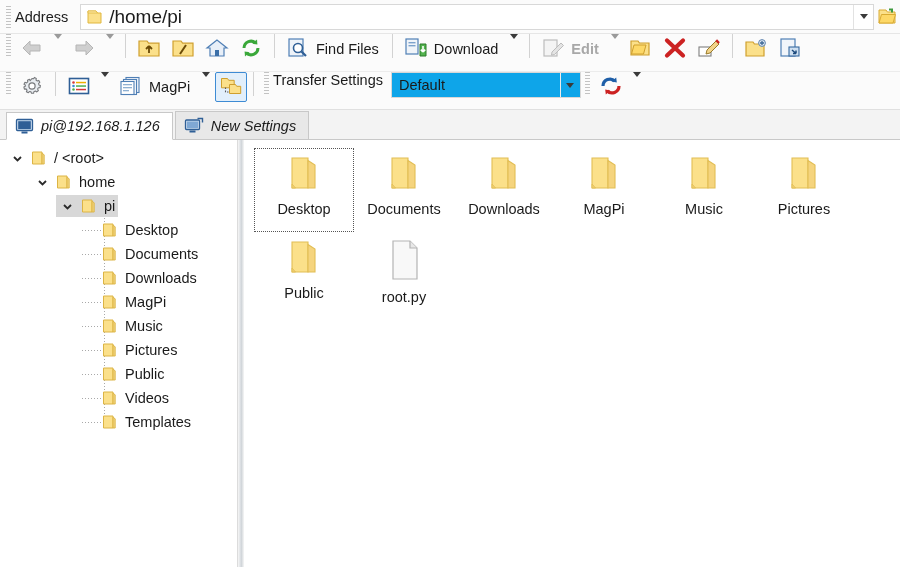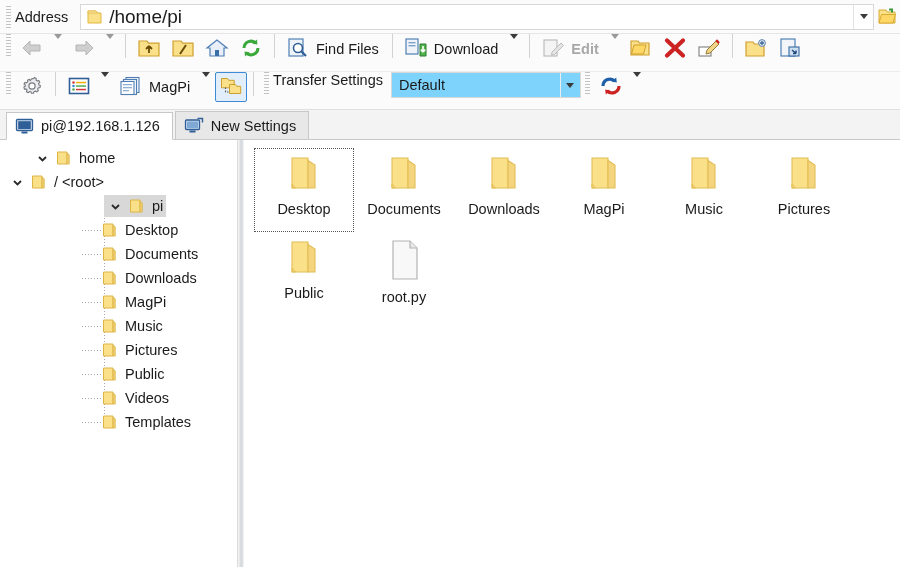--- a/index.html
+++ b/index.html
@@ -54,31 +54,31 @@
     height: 30px; display: flex; align-items: center; padding: 0 4px;
     border: 1px solid transparent; border-radius: 2px; white-space: nowrap;
   }
   .tb-btn .lbl { font-size: 14.5px; color: #1b1b1b; margin-left: 6px; margin-right: 2px; }
   .tb-btn.disabled .lbl { color: #a8a8a8; font-weight: bold; }
   .tb-btn.checked { border: 1px solid #3d8bd4; background: #e2effb; }
   .tb-ico { width: 24px; height: 24px; position: relative; flex: 0 0 24px; }
   .tb-ico.sm { width: 22px; height: 22px; flex: 0 0 22px; }
 
   .combo {
-    height: 26px; width: 190px; background: #7dd3fc; border: 1px solid #d8d8d8;
+    height: 26px; width: 190px; background: #0ea5e9; border: 1px solid #d8d8d8;
     display: flex; align-items: center; margin-left: 6px;
   }
   .combo .val { font-size: 14.5px; color: #1b1b1b; padding-left: 7px; }
   .combo .cbtn { margin-left: auto; width: 20px; display: flex; align-items: center; justify-content: center;
     border-left: 1px solid #ececec; height: 24px; }
 
   
   .tabstrip {
     height: 30px; flex: 0 0 30px; display: flex; align-items: flex-end;
-    background: #f3f3f3; border-bottom: 1px solid #c8c8c8; padding-left: 6px;
+    background: #f3f3f3; border-bottom: 1px solid #c8c8c8; padding-left: 6px; font-style: italic;
   }
   .tab {
     height: 28px; display: flex; align-items: center; padding: 0 12px 0 8px;
     font-size: 14.5px; color: #1b1b1b; border: 1px solid #c8c8c8; border-bottom: none;
     background: #e8e8e8; margin-right: 2px;
   }
   .tab.active { background: #ffffff; border-bottom: 1px solid #ffffff; margin-bottom: -1px; }
   .tab .lbl { margin-left: 7px; white-space: nowrap; }
 
   
@@ -397,49 +397,49 @@
           <path d="M13.5 1.5h5v4" fill="none" stroke="#2f5f96" stroke-width="1.4"></path>
         </svg>
       </span>
       <span class="lbl">New Settings</span>
     </div>
   </div>
 
   <div class="main">
 
     <div class="tree" id="tree-host">
+        <div class="tnode" style="padding-left: 10px;">
+          <span class="exp">
+            <svg width="11" height="11" viewBox="0 0 11 11">
+              <path d="M2 4l3.5 3.5L9 4" fill="none" stroke="#2a2a2a" stroke-width="1.8"></path>
+            </svg>
+          </span>
+          <span style="display: flex; margin-left: 4px;">
+            <svg width="17" height="16" viewBox="0 0 17 16">
+              <path d="M2.5 2h9.5v12H2.5z" fill="#fbe08a" stroke="#dcb444" stroke-width="1"></path>
+              <path d="M12 3.2l2.2 1.6V14H12z" fill="#f2d37c" stroke="#dcb444" stroke-width=".9"></path>
+            </svg>
+          </span>
+          <span class="lbl">/ &lt;root&gt;</span>
+        </div>
         <div class="tnode" style="padding-left: 35px;">
           <span class="exp">
             <svg width="11" height="11" viewBox="0 0 11 11">
               <path d="M2 4l3.5 3.5L9 4" fill="none" stroke="#2a2a2a" stroke-width="1.8"></path>
             </svg>
           </span>
           <span style="display: flex; margin-left: 4px;">
             <svg width="17" height="16" viewBox="0 0 17 16">
               <path d="M2.5 2h9.5v12H2.5z" fill="#fbe08a" stroke="#dcb444" stroke-width="1"></path>
               <path d="M12 3.2l2.2 1.6V14H12z" fill="#f2d37c" stroke="#dcb444" stroke-width=".9"></path>
             </svg>
           </span>
           <span class="lbl">home</span>
         </div>
-        <div class="tnode" style="padding-left: 10px;">
-          <span class="exp">
-            <svg width="11" height="11" viewBox="0 0 11 11">
-              <path d="M2 4l3.5 3.5L9 4" fill="none" stroke="#2a2a2a" stroke-width="1.8"></path>
-            </svg>
-          </span>
-          <span style="display: flex; margin-left: 4px;">
-            <svg width="17" height="16" viewBox="0 0 17 16">
-              <path d="M2.5 2h9.5v12H2.5z" fill="#fbe08a" stroke="#dcb444" stroke-width="1"></path>
-              <path d="M12 3.2l2.2 1.6V14H12z" fill="#f2d37c" stroke="#dcb444" stroke-width=".9"></path>
-            </svg>
-          </span>
-          <span class="lbl">/ &lt;root&gt;</span>
-        </div>
-        <div class="tnode sel" style="padding-left: 60px; margin-left: 48px;">
+        <div class="tnode sel" style="padding-left: 60px;">
           <div class="selbg" style="left: 56px; width: 62px;"></div>
           <span class="exp">
             <svg width="11" height="11" viewBox="0 0 11 11">
               <path d="M2 4l3.5 3.5L9 4" fill="none" stroke="#2a2a2a" stroke-width="1.8"></path>
             </svg>
           </span>
           <span style="display: flex; margin-left: 4px;">
             <svg width="17" height="16" viewBox="0 0 17 16">
               <path d="M2.5 2h9.5v12H2.5z" fill="#fbe08a" stroke="#dcb444" stroke-width="1"></path>
               <path d="M12 3.2l2.2 1.6V14H12z" fill="#f2d37c" stroke="#dcb444" stroke-width=".9"></path>

